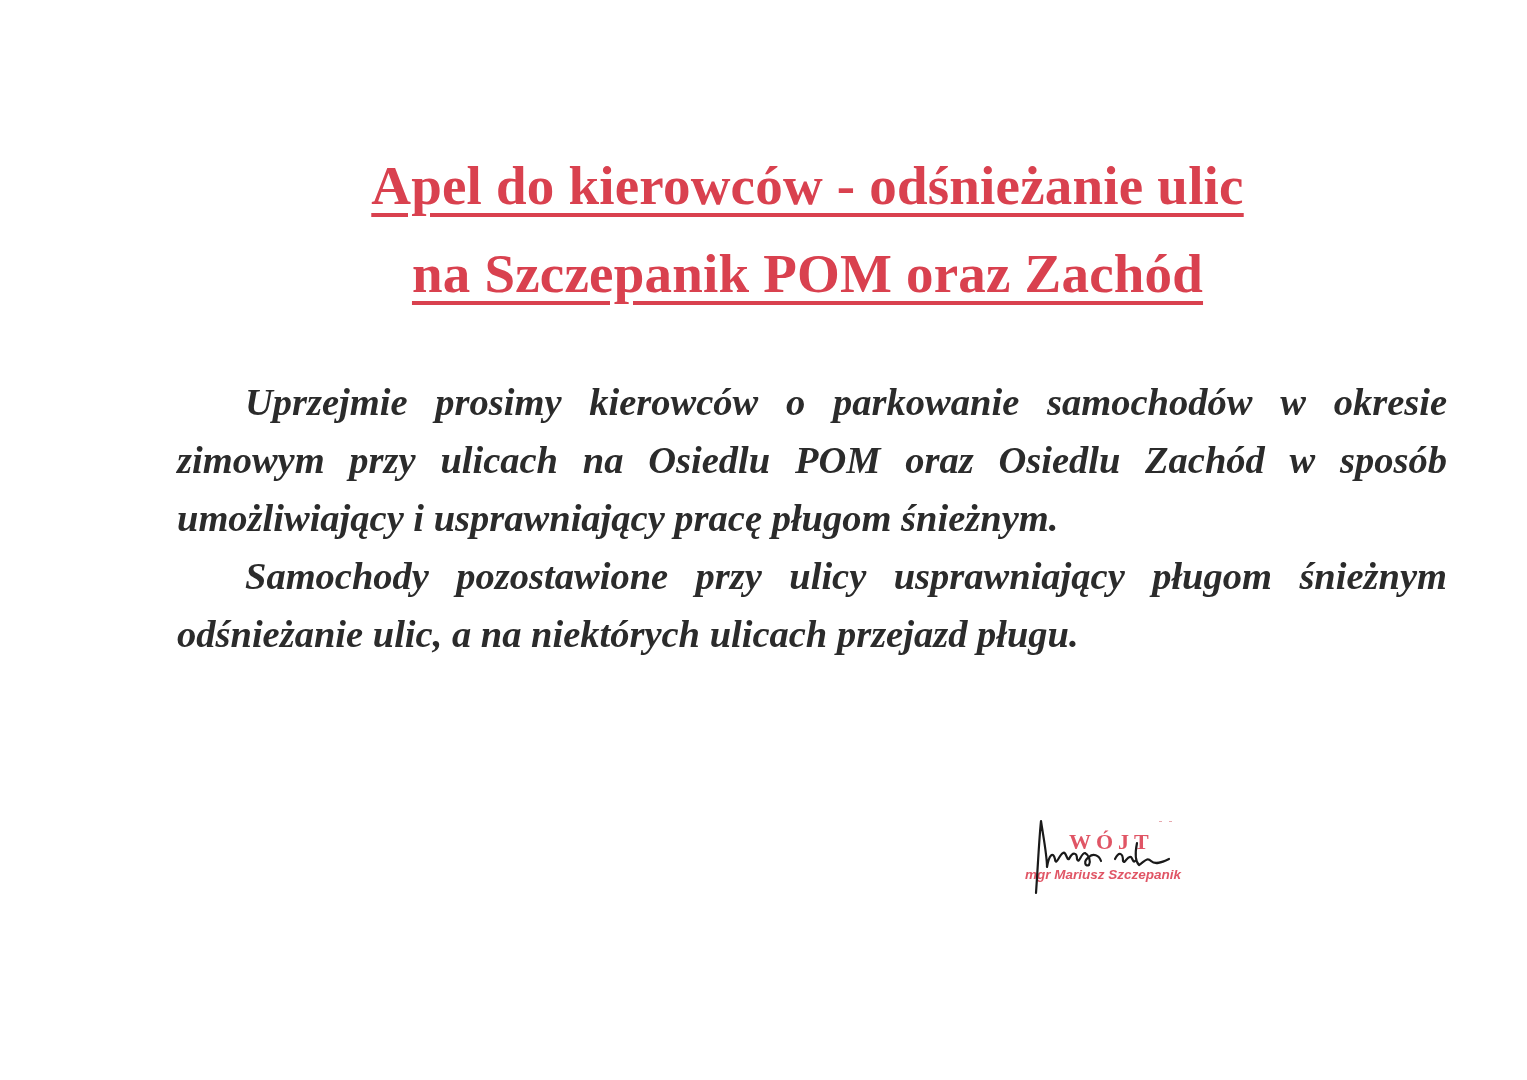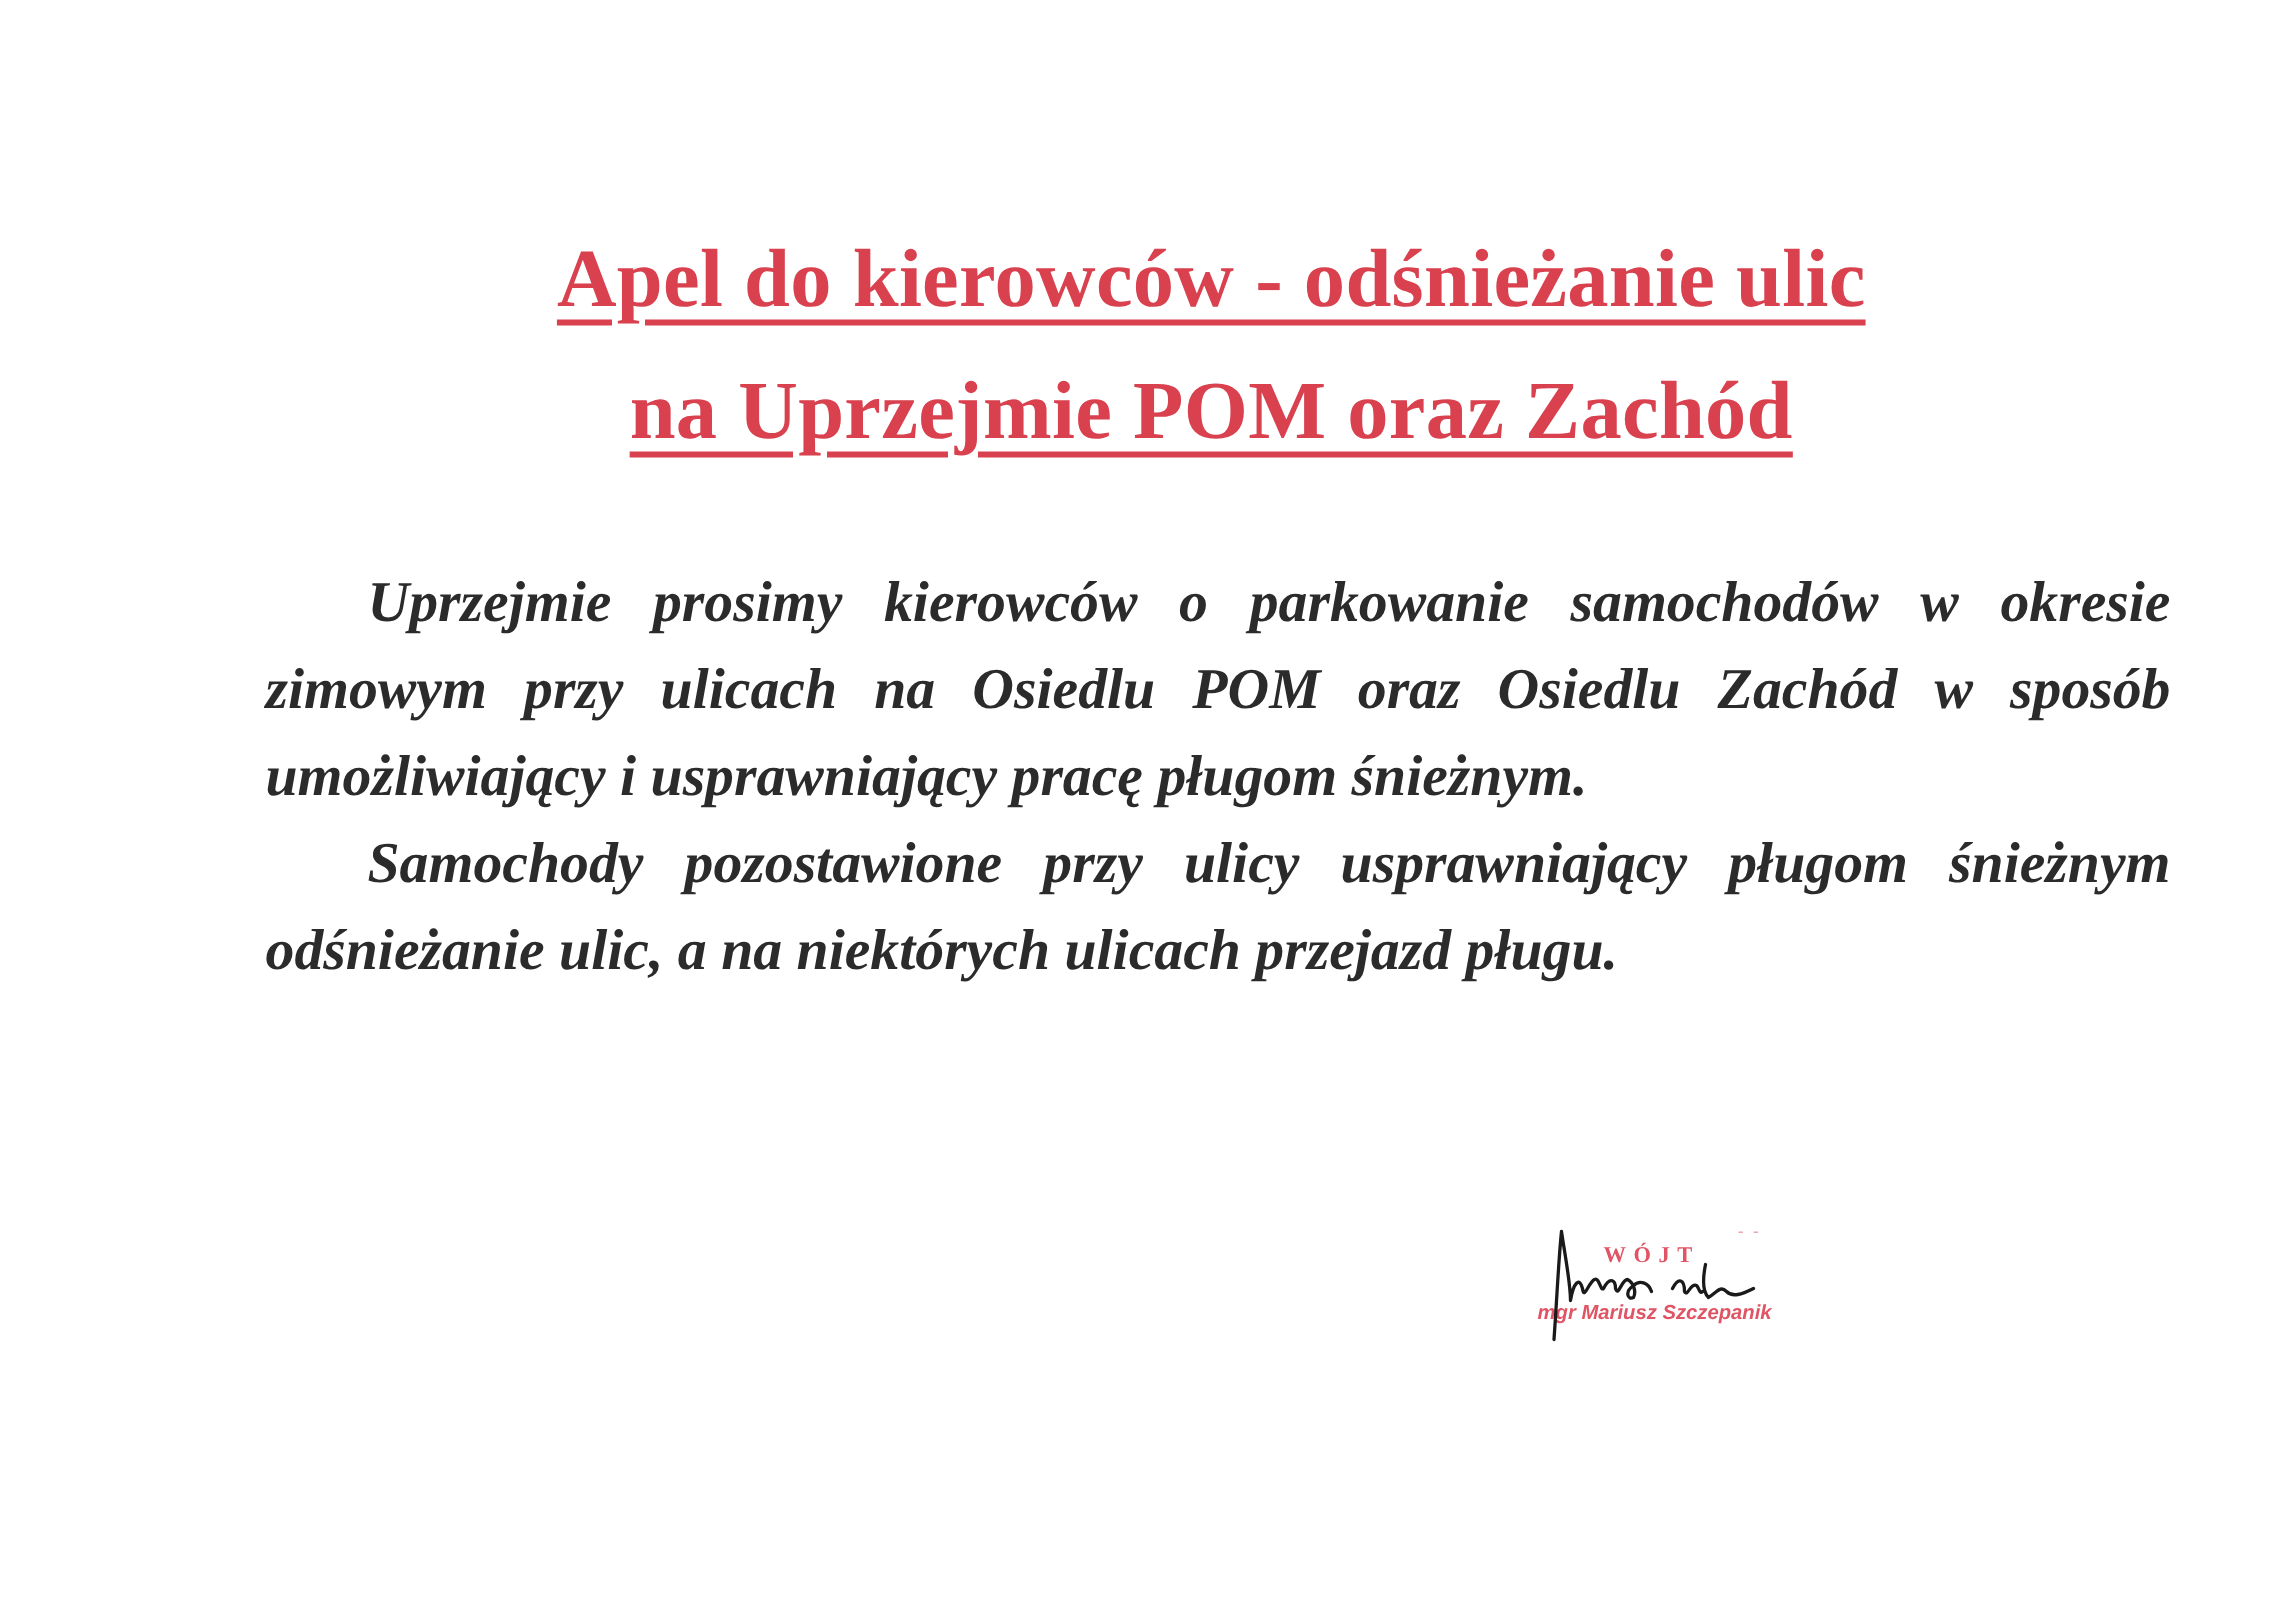--- a/index.html
+++ b/index.html
@@ -67,21 +67,21 @@
       top: 815px;
       width: 180px;
       height: 90px;
     }
     .stamp-title {
       position: absolute;
       left: 50px;
       top: 14px;
       color: #e05565;
       font-weight: bold;
-      font-size: 15px;
+      font-size: 22px;
       letter-spacing: 5px;
       font-family: "Liberation Serif", serif;
     }
     .stamp-name {
       position: absolute;
       left: 6px;
       top: 52px;
       color: #e05565;
       font-style: italic;
       font-weight: bold;
@@ -101,21 +101,21 @@
       background: #e8a8ae;
     }
   </style>
 </head>
 <body>
 
 <div class="page">
 
   <h1 class="title">
     <span class="line">Apel do kierowców - odśnieżanie ulic</span><br>
-    <span class="line">na Uprzejmie POM oraz Zachód</span>
+    <span class="line">na Szczepanik POM oraz Zachód</span>
   </h1>
 
   <div class="body">
     <p class="first">Uprzejmie prosimy kierowców o parkowanie samochodów w okresie zimowym przy ulicach na Osiedlu POM oraz Osiedlu Zachód  w sposób umożliwiający i usprawniający pracę pługom śnieżnym.</p>
     <p>Samochody pozostawione przy ulicy usprawniający pługom śnieżnym odśnieżanie ulic, a na niektórych ulicach przejazd pługu.</p>
   </div>
 
   <div class="signature-block">
     <div class="stamp-title">WÓJT</div>
     <div class="stamp-name">mgr Mariusz Szczepanik</div>

